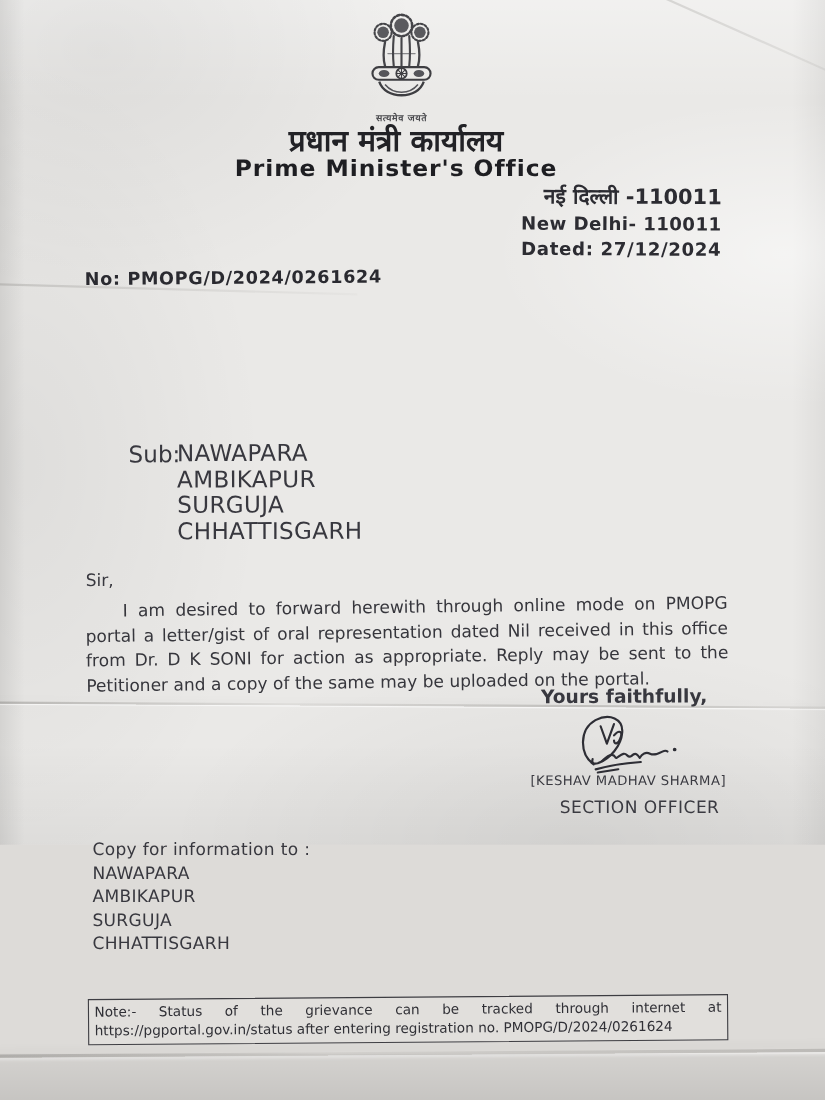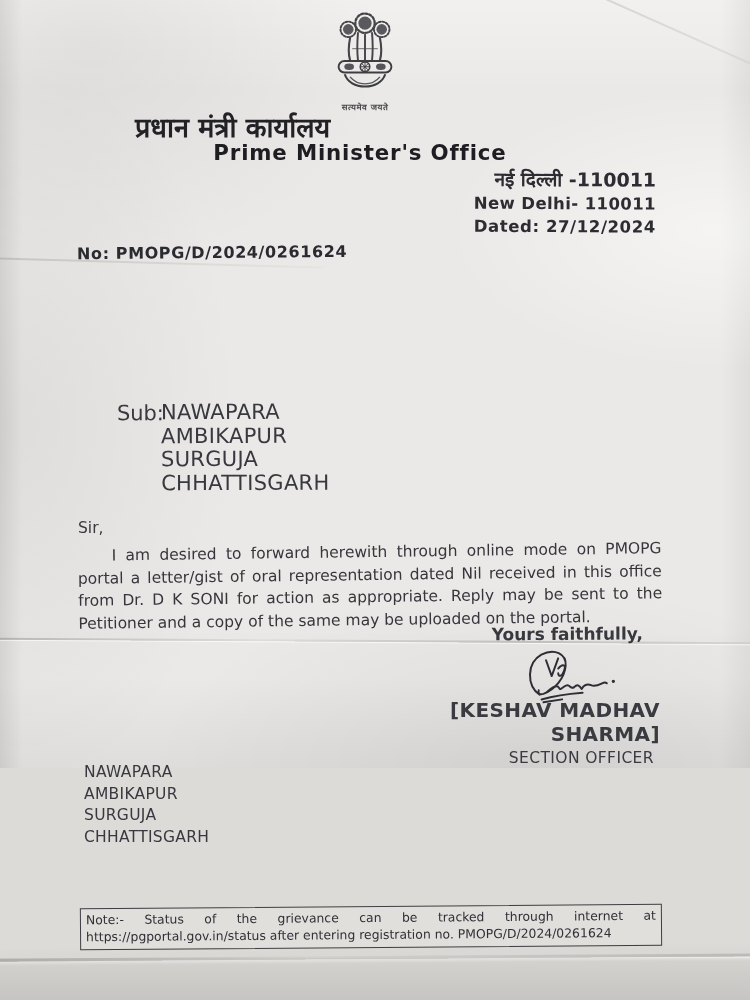--- a/index.html
+++ b/index.html
@@ -50,21 +50,21 @@
   }
 
   .emblem-wrap{position:absolute;left:305px;top:8px;width:120px;text-align:center;}
   .emblem-wrap svg{display:block;margin:0 auto;}
   .emblem-motto{
     display:block;margin-top:1px;font-size:8.5px;letter-spacing:0.5px;
     color:#4a4a4e;font-weight:bold;transform:scaleY(0.95);
   }
 
   .title-hindi{
-    position:absolute;left:135px;top:108px;width:450px;text-align:left;
+    position:absolute;left:135px;top:108px;width:450px;text-align:center;
     font-size:27px;font-weight:bold;color:#222226;margin:0;
   }
   .title-english{
     position:absolute;left:135px;top:141px;width:450px;text-align:center;
     font-size:20.5px;font-weight:bold;letter-spacing:0.8px;color:#1e1e22;margin:0;
     transform:scaleX(1.04);
   }
 
   .addr-right{
     position:absolute;left:400px;top:166px;width:256px;text-align:right;
@@ -94,21 +94,21 @@
   .body-par{
     position:absolute;left:78px;top:541px;width:584px;
     font-size:15.5px;line-height:22.5px;color:#36363c;text-align:justify;
     text-indent:34px;margin:0;transform:rotate(-0.75deg);
   }
 
   .closing{position:absolute;left:420px;top:624px;width:240px;text-align:center;transform:rotate(-0.3deg);}
   .valediction{font-size:17px;color:#38383f;margin-left:55px;font-weight:bold;}
   .signature-svg{margin:3px 0 0 70px;}
   .signatory{position:absolute;left:370px;top:698px;width:290px;text-align:right;color:#3a3a41;}
-  .signatory .sig-name{display:block;font-size:20px;line-height:24px;letter-spacing:0.4px;font-weight:bold;}
+  .signatory .sig-name{display:block;font-size:12px;line-height:24px;letter-spacing:0.4px;}
   .signatory .sig-desig{display:block;font-size:15.5px;line-height:24px;letter-spacing:0.4px;margin-right:6px;}
 
   .copy-block{position:absolute;left:84px;top:762px;font-size:15.5px;color:#38383f;line-height:21.5px;}
   .copy-block span{display:block;letter-spacing:0.3px;}
 
   .note-box{
     position:absolute;left:80px;top:906px;width:570px;
     border:1.4px solid #3d3d42;padding:2px 5px 4px 5px;
     font-size:12.4px;line-height:17px;color:#303036;text-align:justify;
     transform:rotate(-0.45deg);background:rgba(255,255,255,0.12);
@@ -203,20 +203,21 @@
       </g>
     </svg>
   </div>
 
   <div class="signatory">
     <span class="sig-name">[KESHAV MADHAV SHARMA]</span>
     <span class="sig-desig">SECTION OFFICER</span>
   </div>
 
   <div class="copy-block">
+    <span>Copy for information to :</span>
     <span>NAWAPARA</span>
     <span>AMBIKAPUR</span>
     <span>SURGUJA</span>
     <span>CHHATTISGARH</span>
   </div>
 
   <div class="note-box">
     <span>Note:- Status of the grievance can be tracked through internet at https://pgportal.gov.in/status after entering registration no. PMOPG/D/2024/0261624</span>
   </div>
 

